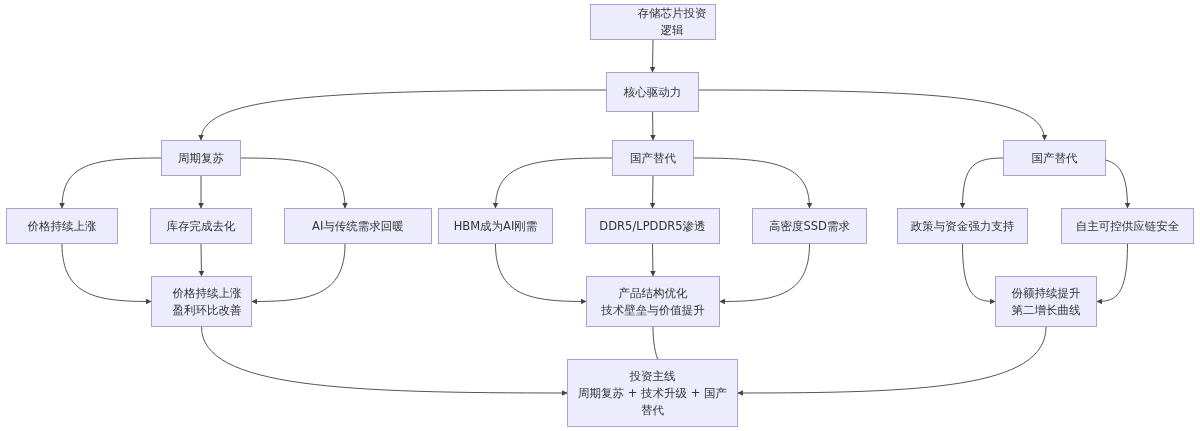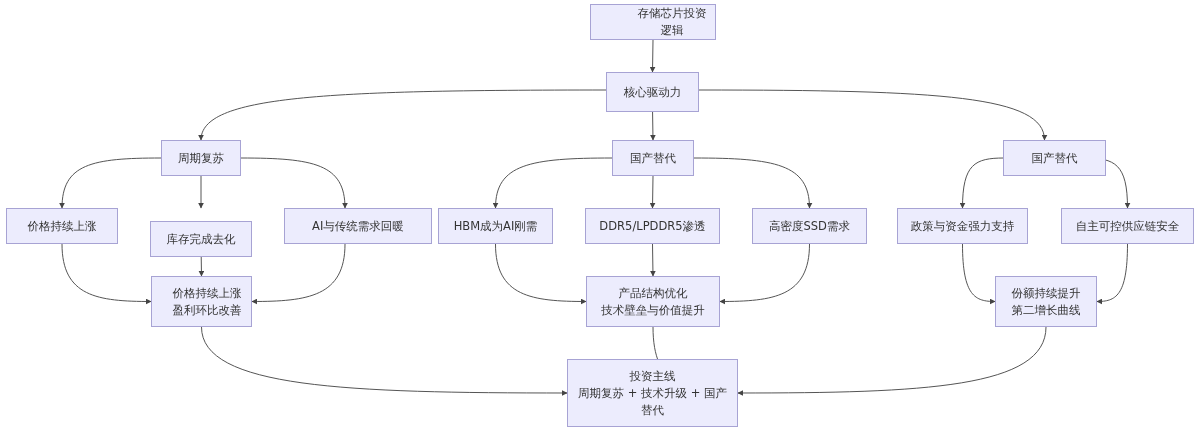--- a/index.html
+++ b/index.html
@@ -44,21 +44,21 @@
     <path d="M653,327 C653,388 687,393 738,393" fill="none" stroke="#555555" stroke-width="1" marker-end="url(#arrow)"></path>
     <path d="M1046,327 C1046,388 922.8,393 738,393" fill="none" stroke="#555555" stroke-width="1" marker-end="url(#arrow)"></path>
   </svg>
 
 <div class="node" style="left:590px;top:4px;width:126px;height:36px;padding-left:44px;">存储芯片投资逻辑</div>
 <div class="node" style="left:606px;top:72px;width:93px;height:40px;">核心驱动力</div>
 <div class="node" style="left:161px;top:140px;width:80px;height:36px;">周期复苏</div>
 <div class="node" style="left:612px;top:140px;width:82px;height:36px;">国产替代</div>
 <div class="node" style="left:997px;top:140px;width:103px;height:36px;margin-left:6px;">国产替代</div>
 <div class="node" style="left:6px;top:208px;width:112px;height:36px;">价格持续上涨</div>
-<div class="node" style="left:150px;top:221px;width:102px;height:36px;">库存完成去化</div>
+<div class="node" style="left:150px;top:208px;width:102px;height:36px;">库存完成去化</div>
 <div class="node" style="left:284px;top:208px;width:148px;height:36px;">AI与传统需求回暖</div>
 <div class="node" style="left:438px;top:208px;width:115px;height:36px;">HBM成为AI刚需</div>
 <div class="node" style="left:585px;top:208px;width:135px;height:36px;">DDR5/LPDDR5渗透</div>
 <div class="node" style="left:752px;top:208px;width:115px;height:36px;">高密度SSD需求</div>
 <div class="node" style="left:897px;top:208px;width:131px;height:36px;">政策与资金强力支持</div>
 <div class="node" style="left:1061px;top:208px;width:133px;height:36px;">自主可控供应链安全</div>
 <div class="node" style="left:151px;top:276px;width:101px;height:51px;padding-left:17px;">价格持续上涨
 盈利环比改善</div>
 <div class="node" style="left:586px;top:276px;width:134px;height:51px;">产品结构优化
 技术壁垒与价值提升</div>

